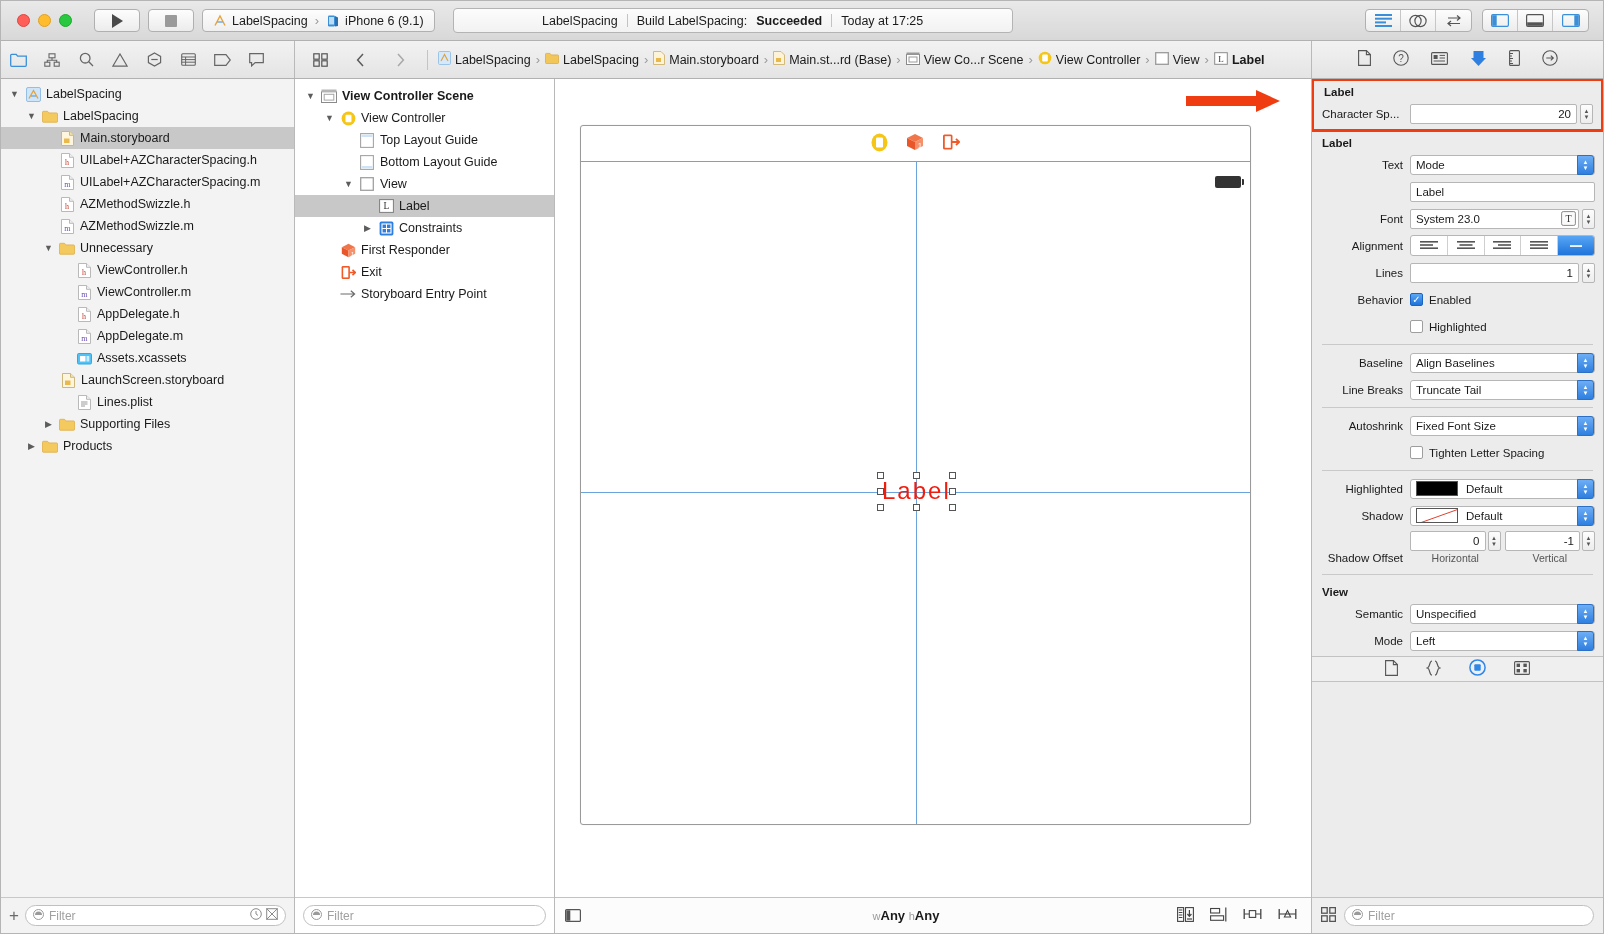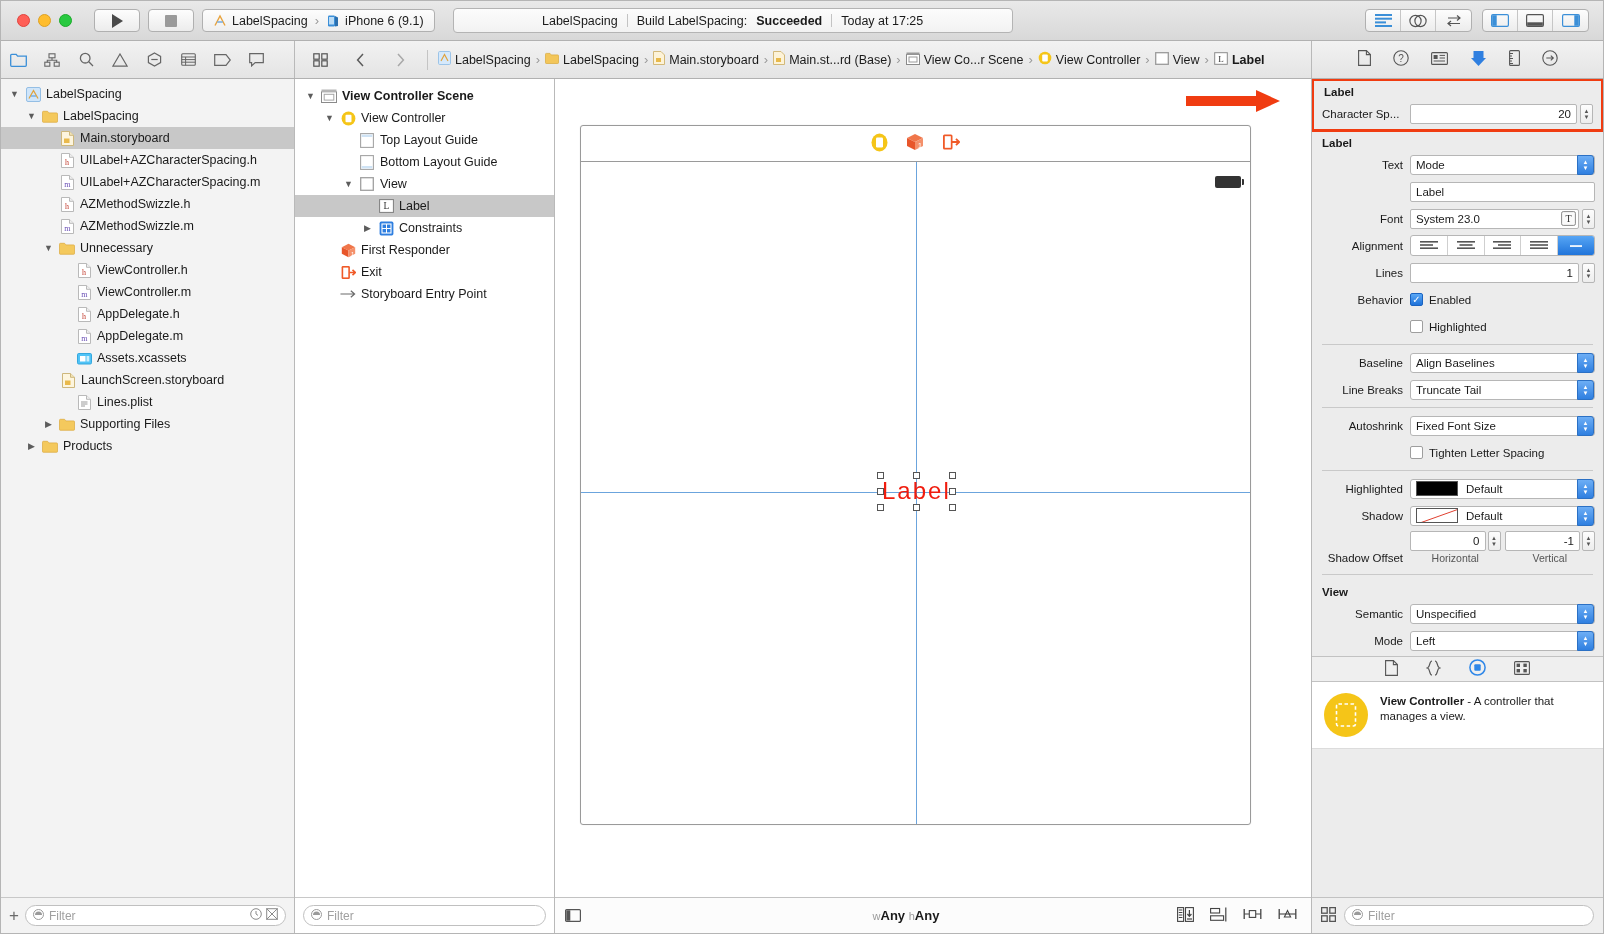--- a/index.html
+++ b/index.html
@@ -1183,31 +1183,20 @@
                 <rect x=".6" y=".6" width="14.8" height="12.8" rx="1" fill="none" stroke="#555" stroke-width="1.1"></rect>
                 <rect x="2.6" y="2.6" width="3.4" height="3.4" fill="#555"></rect>
                 <rect x="2.6" y="8" width="3.4" height="3.4" fill="#555"></rect>
                 <rect x="9.4" y="2.6" width="3.4" height="3.4" fill="#555"></rect>
                 <rect x="9.4" y="8" width="3.4" height="3.4" fill="#555"></rect>
               </svg>
           </span>
         </div>
 
         <div class="lib-list">
-          <div class="lib-item">
-            <div class="lib-ico">
-              <svg width="46" height="46" viewBox="0 0 46 46">
-                  <circle cx="23" cy="23" r="22" fill="#f5c518"></circle>
-                  <rect x="13.5" y="12" width="19" height="22" rx="2" fill="none" stroke="#fff" stroke-width="1.6" stroke-dasharray="3.5 2.5"></rect>
-                </svg>
-            </div>
-            <div class="lib-txt">
-              <b>View Controller</b><span> - A controller that manages a view.</span>
-            </div>
-          </div>
         </div>
       </div>
 
       <div class="insp-bottom">
         <span>
           <svg width="15" height="15" viewBox="0 0 15 15">
               <rect x=".6" y=".6" width="5.6" height="5.6" fill="none" stroke="#555" stroke-width="1.3"></rect>
               <rect x="8.8" y=".6" width="5.6" height="5.6" fill="none" stroke="#555" stroke-width="1.3"></rect>
               <rect x=".6" y="8.8" width="5.6" height="5.6" fill="none" stroke="#555" stroke-width="1.3"></rect>
               <rect x="8.8" y="8.8" width="5.6" height="5.6" fill="none" stroke="#555" stroke-width="1.3"></rect>

